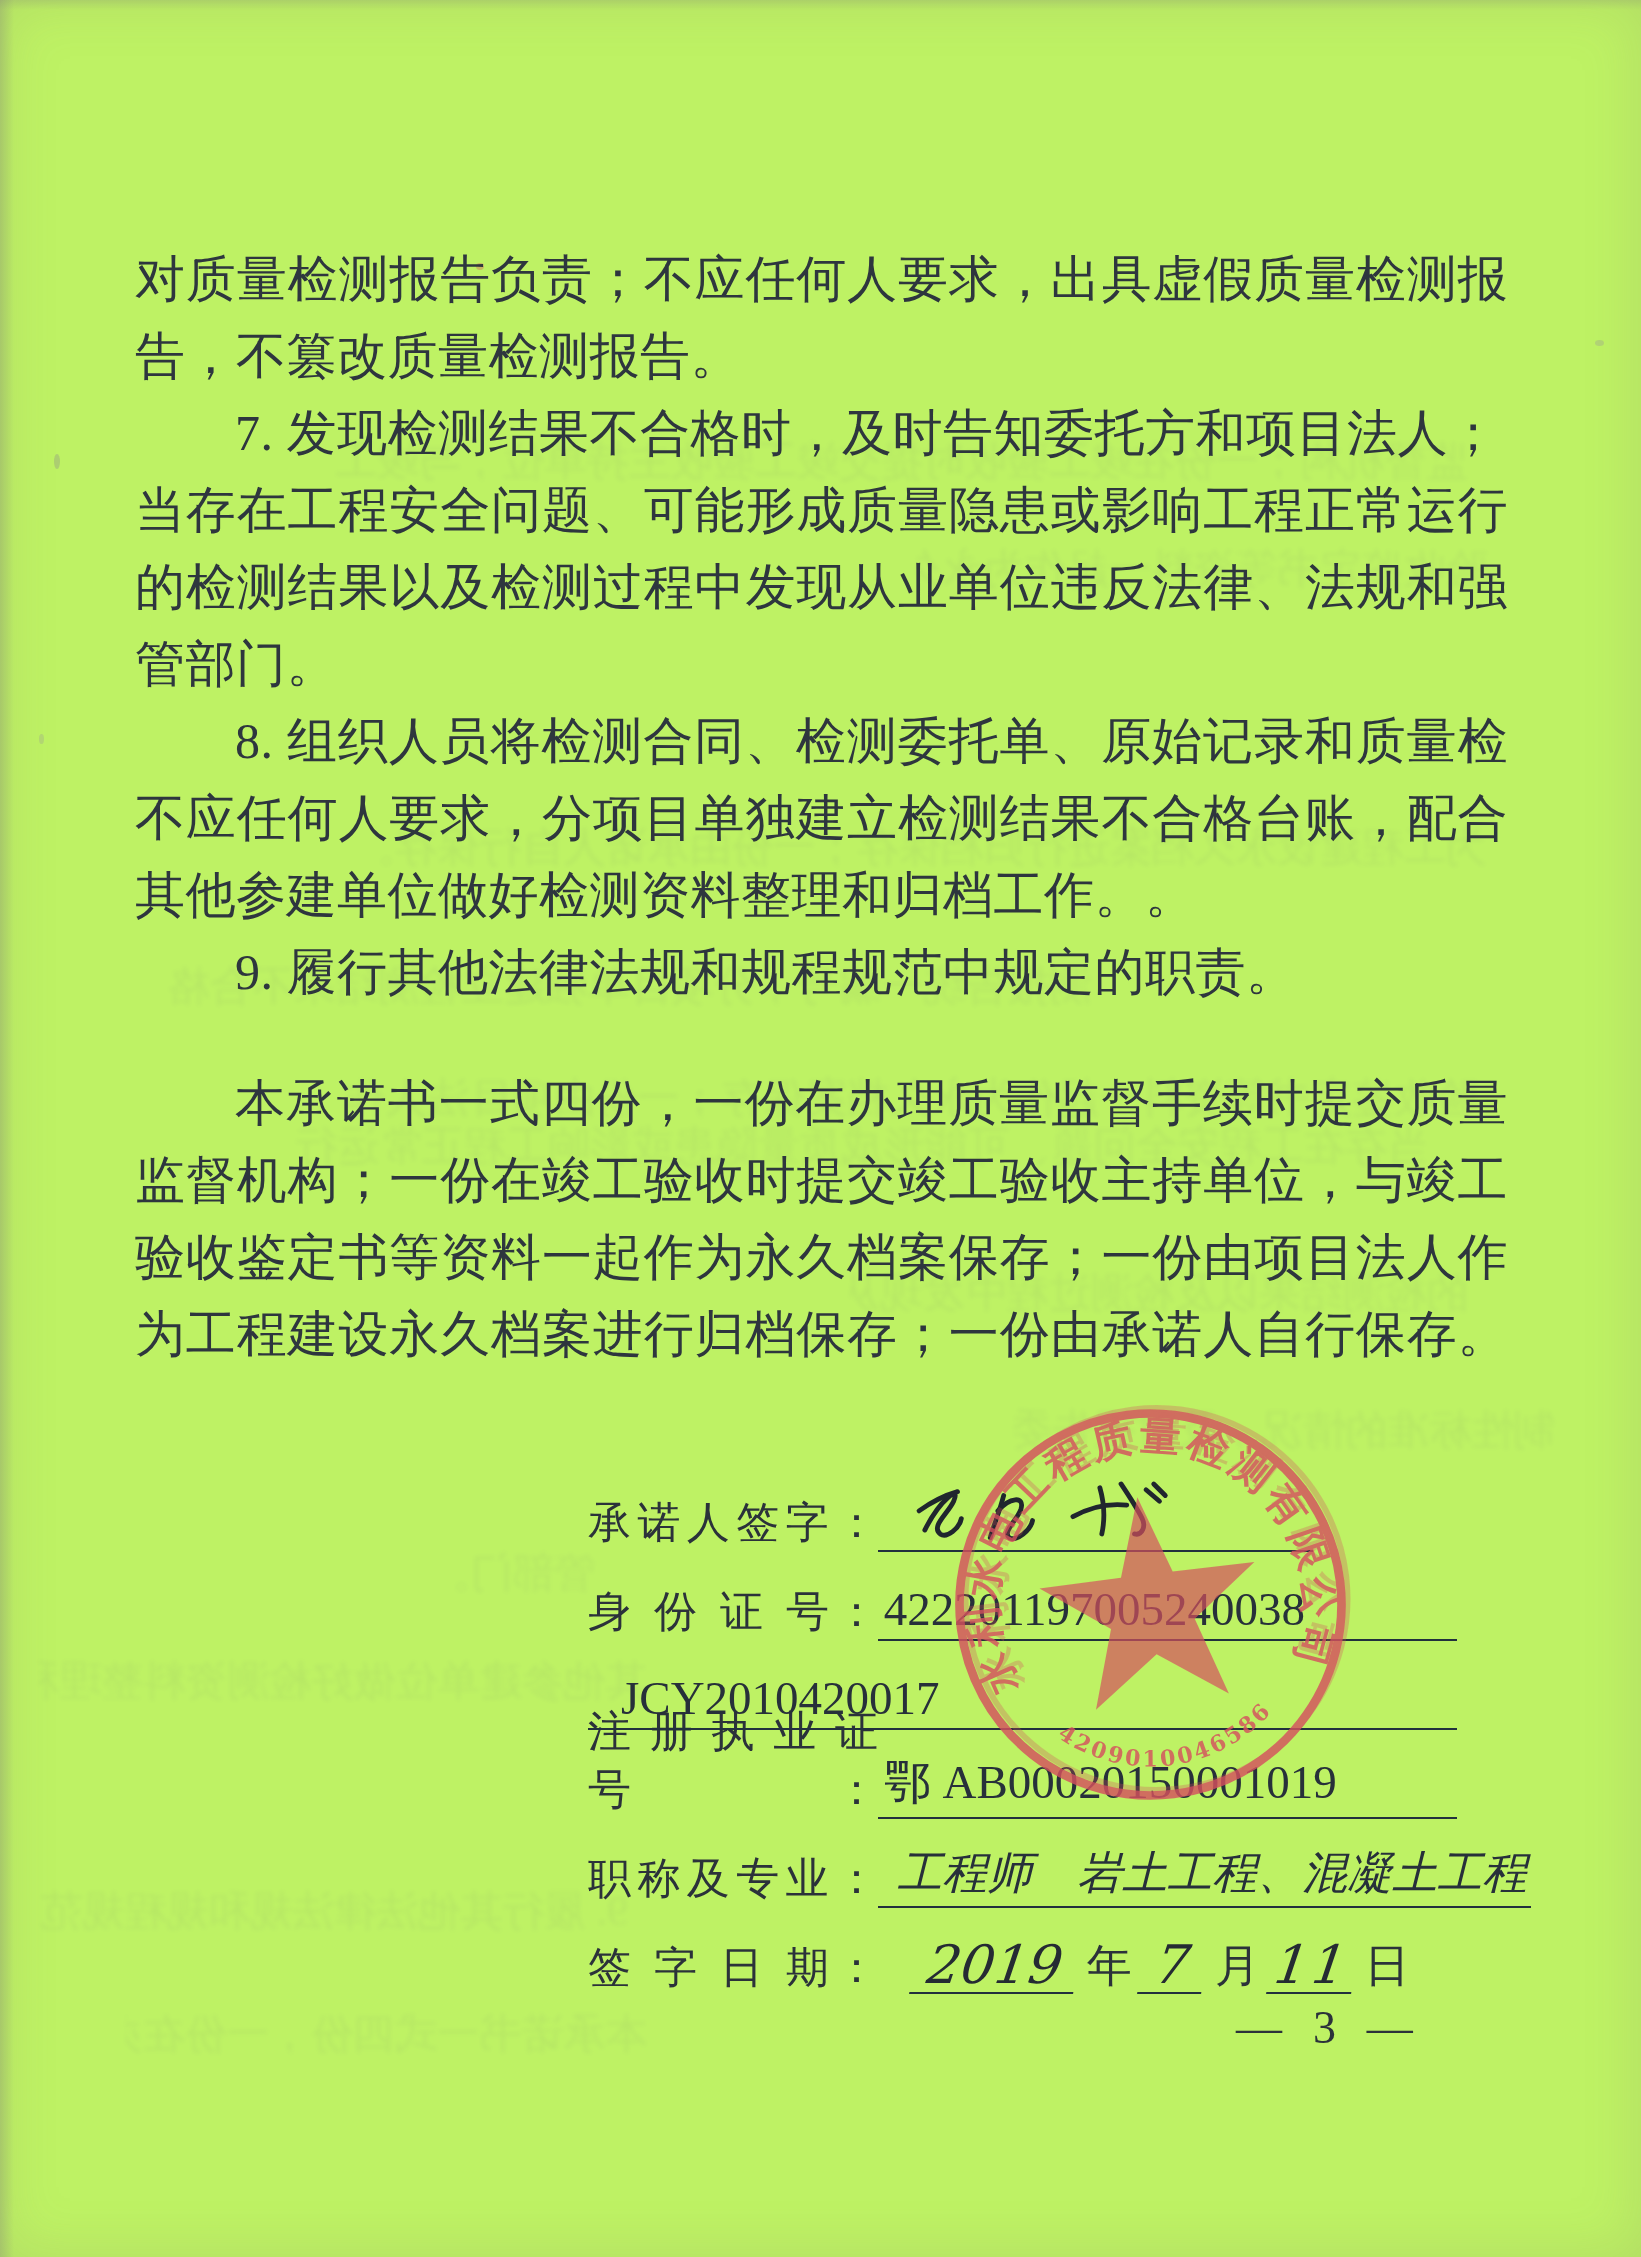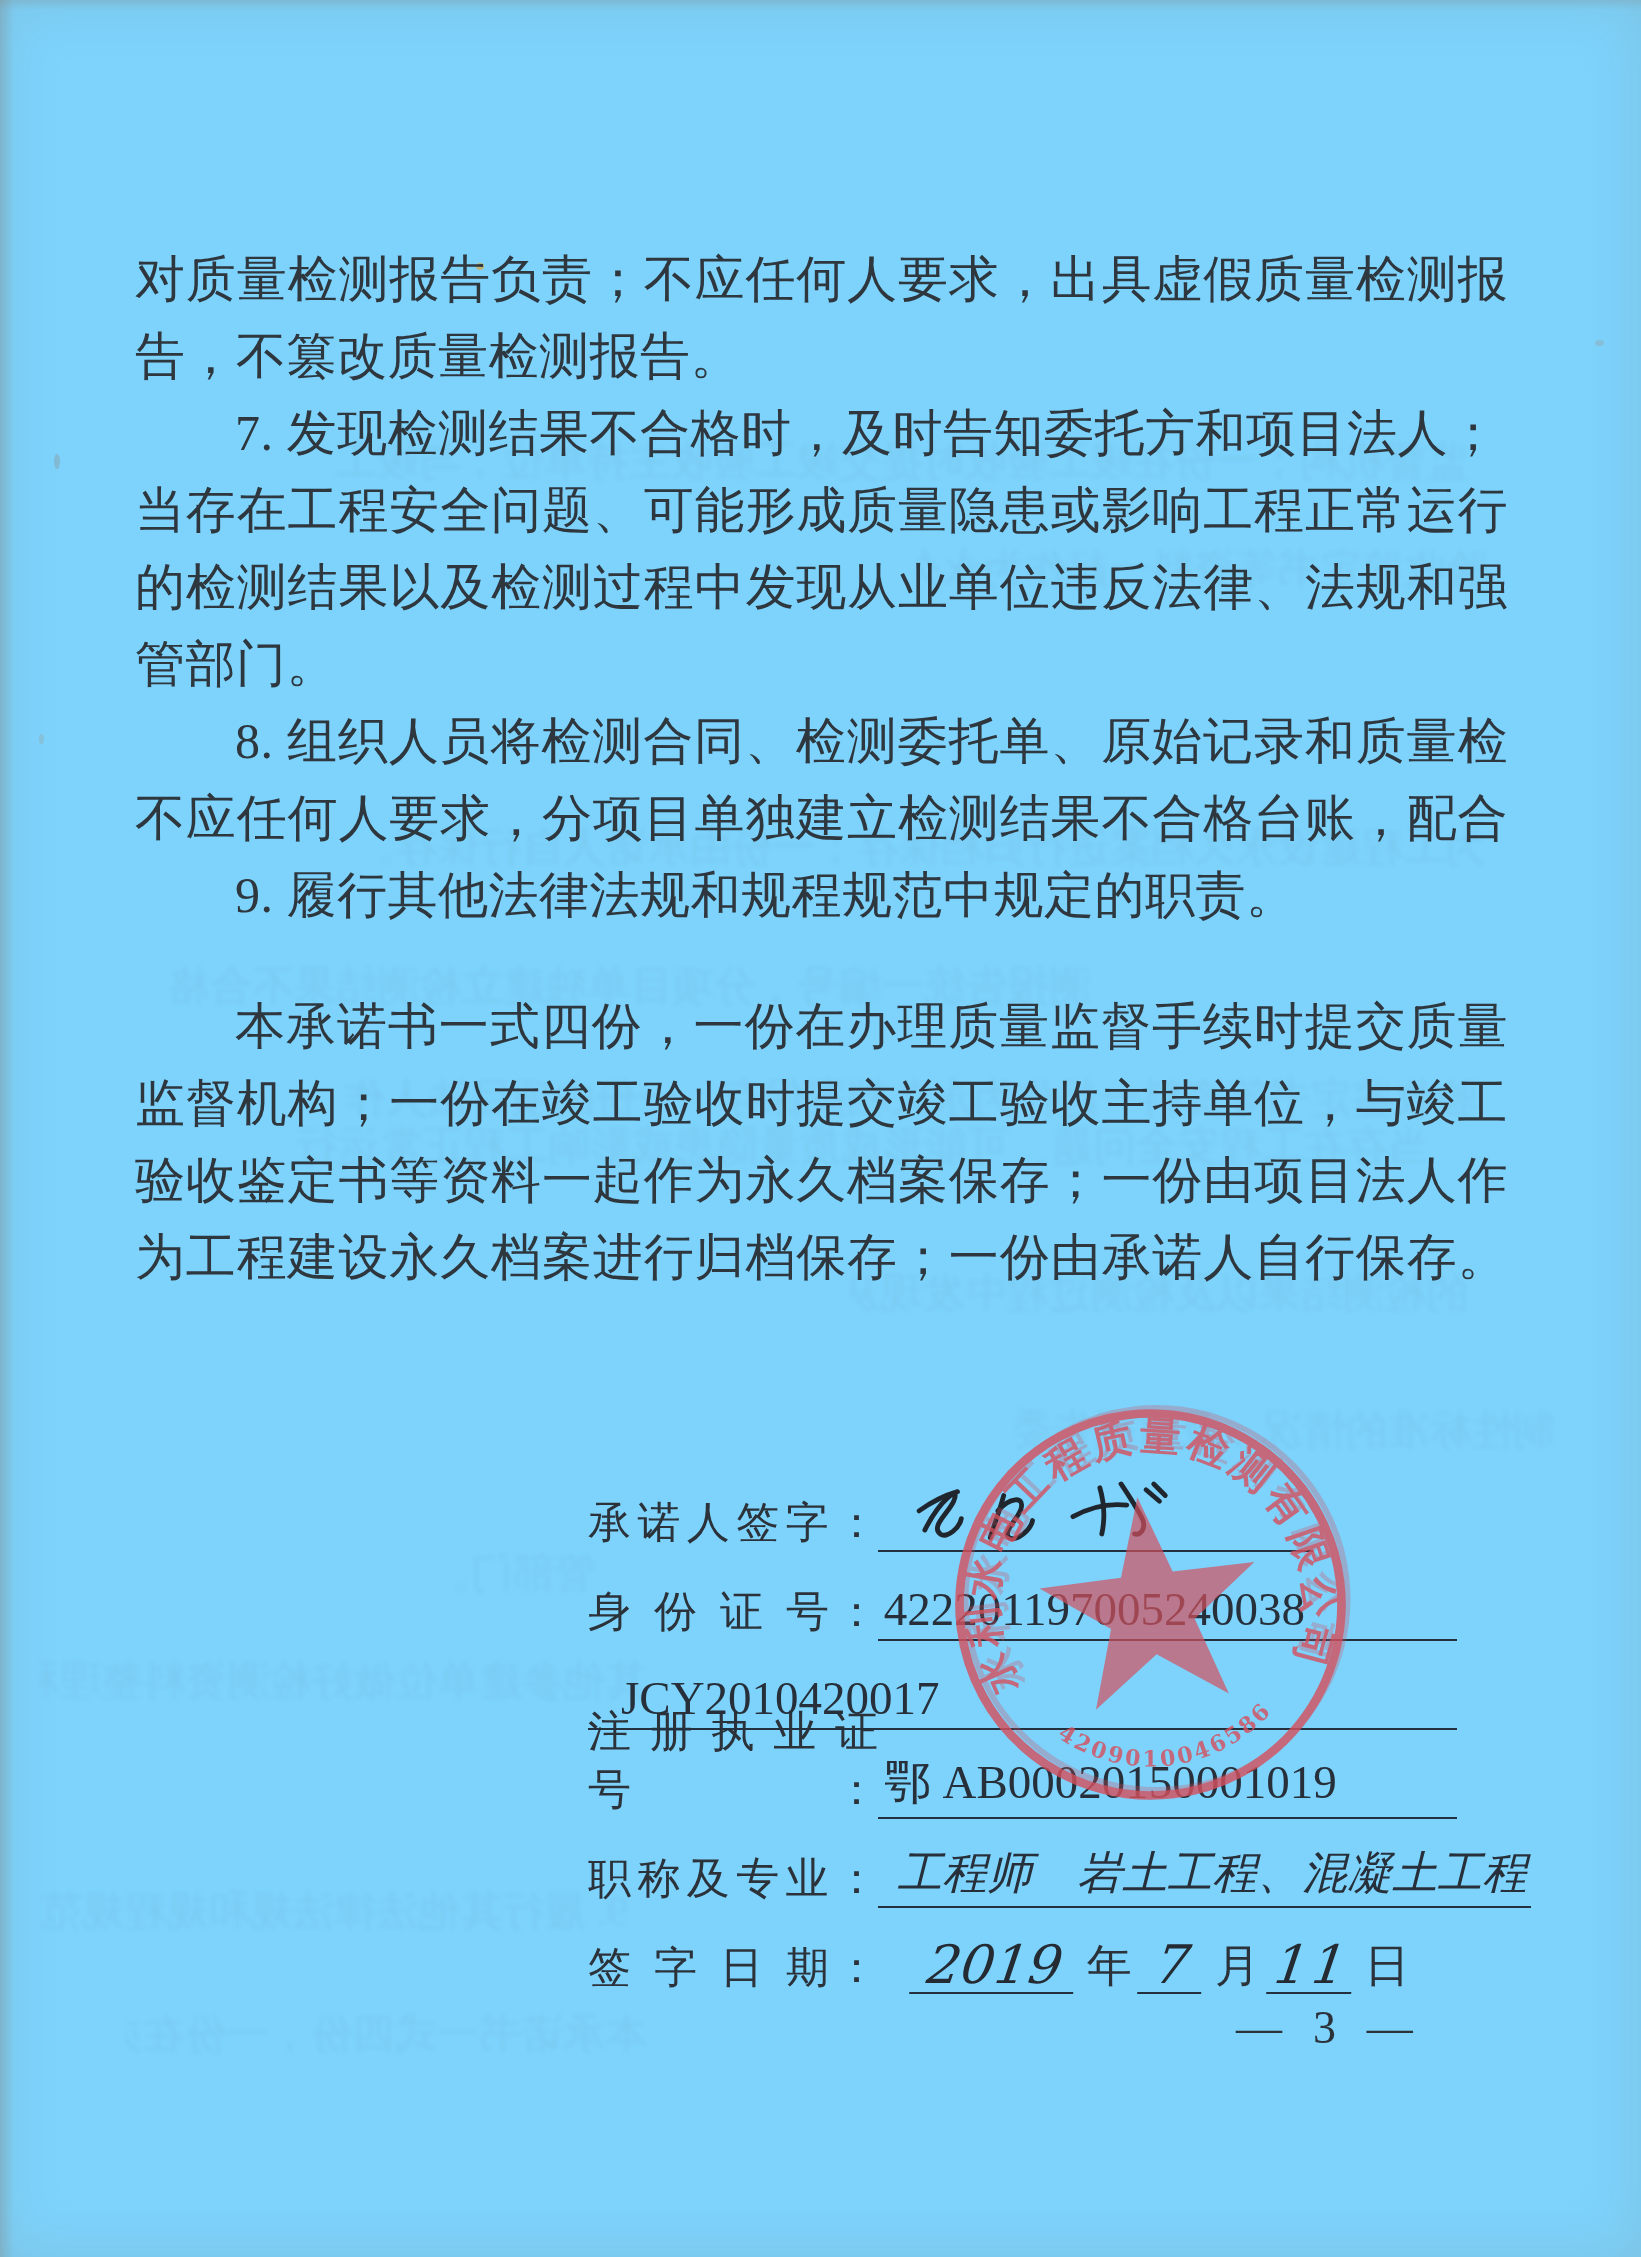--- a/index.html
+++ b/index.html
@@ -1,19 +1,19 @@
 <!DOCTYPE html>
 <html><head>
 <meta charset="utf-8">
 <style>
   html,body{margin:0;padding:0;background:#e8e6e1;}
   .page{
     position:relative;
     width:1641px;height:2257px;
-    background:#7dd3fc;
+    background:#bef264;
     overflow:hidden;
     font-family:"Liberation Serif","DejaVu Serif",serif;
     color:#2e363e;
     box-shadow:inset 0 0 58px rgba(120,115,105,.18);
   }
   .page::before{ 
     content:"";position:absolute;left:0;top:0;width:13.5px;height:100%;
     background:linear-gradient(to right,rgba(130,128,122,.30),rgba(130,128,122,0));
   }
   .page::after{ 
@@ -111,20 +111,21 @@
 
   <section class="body-text" id="bodyText">
       <div class="bline full">对质量检测报告负责；不应任何人要求，出具虚假质量检测报</div>
       <div class="bline">告，不篡改质量检测报告。</div>
       <div class="bline ind">7. 发现检测结果不合格时，及时告知委托方和项目法人；</div>
       <div class="bline full">当存在工程安全问题、可能形成质量隐患或影响工程正常运行</div>
       <div class="bline full">的检测结果以及检测过程中发现从业单位违反法律、法规和强</div>
       <div class="bline">管部门。</div>
       <div class="bline full ind">8. 组织人员将检测合同、检测委托单、原始记录和质量检</div>
       <div class="bline full">不应任何人要求，分项目单独建立检测结果不合格台账，配合</div>
+      <div class="bline">其他参建单位做好检测资料整理和归档工作。。</div>
       <div class="bline ind">9. 履行其他法律法规和规程规范中规定的职责。</div>
       <div class="bline full ind gap">本承诺书一式四份，一份在办理质量监督手续时提交质量</div>
       <div class="bline full">监督机构；一份在竣工验收时提交竣工验收主持单位，与竣工</div>
       <div class="bline full">验收鉴定书等资料一起作为永久档案保存；一份由项目法人作</div>
       <div class="bline full">为工程建设永久档案进行归档保存；一份由承诺人自行保存。</div>
     </section>
 
   <section class="sig-block" id="sigBlock">
       <div class="sig-row row-promisor-signature">
         <span class="sig-label">承诺人签字：</span>

